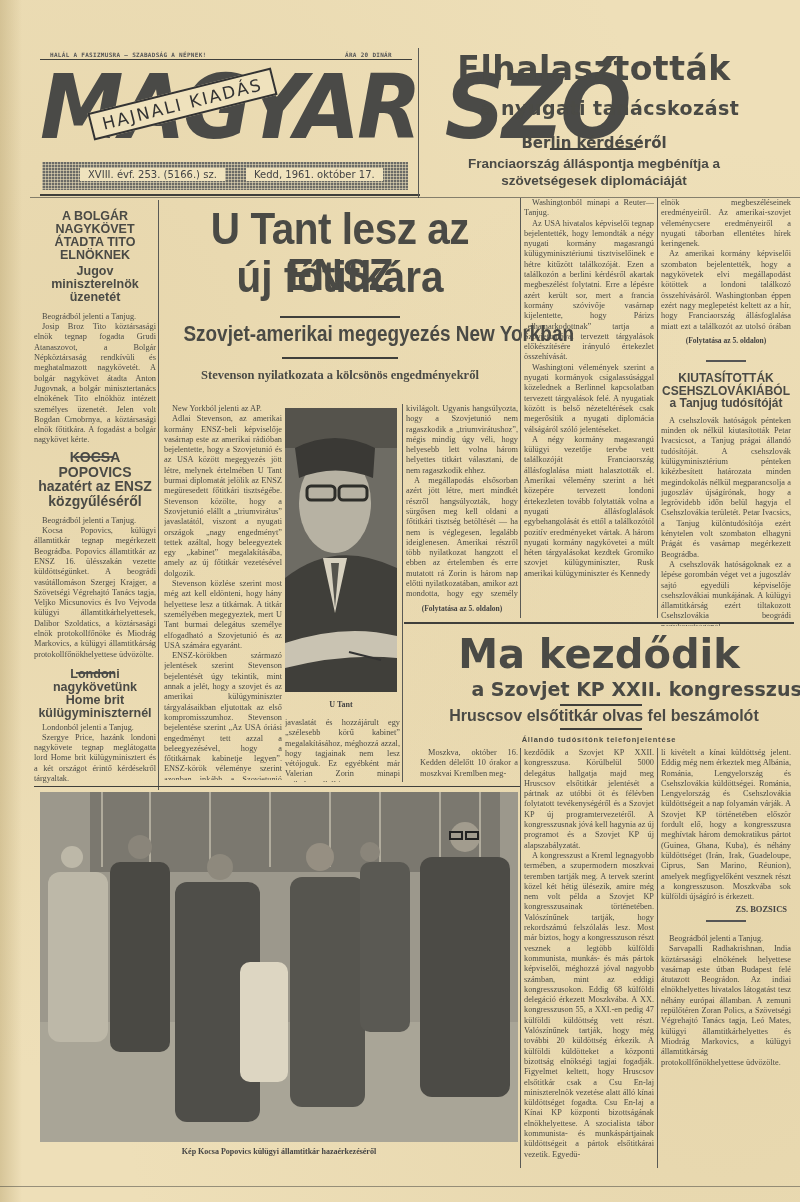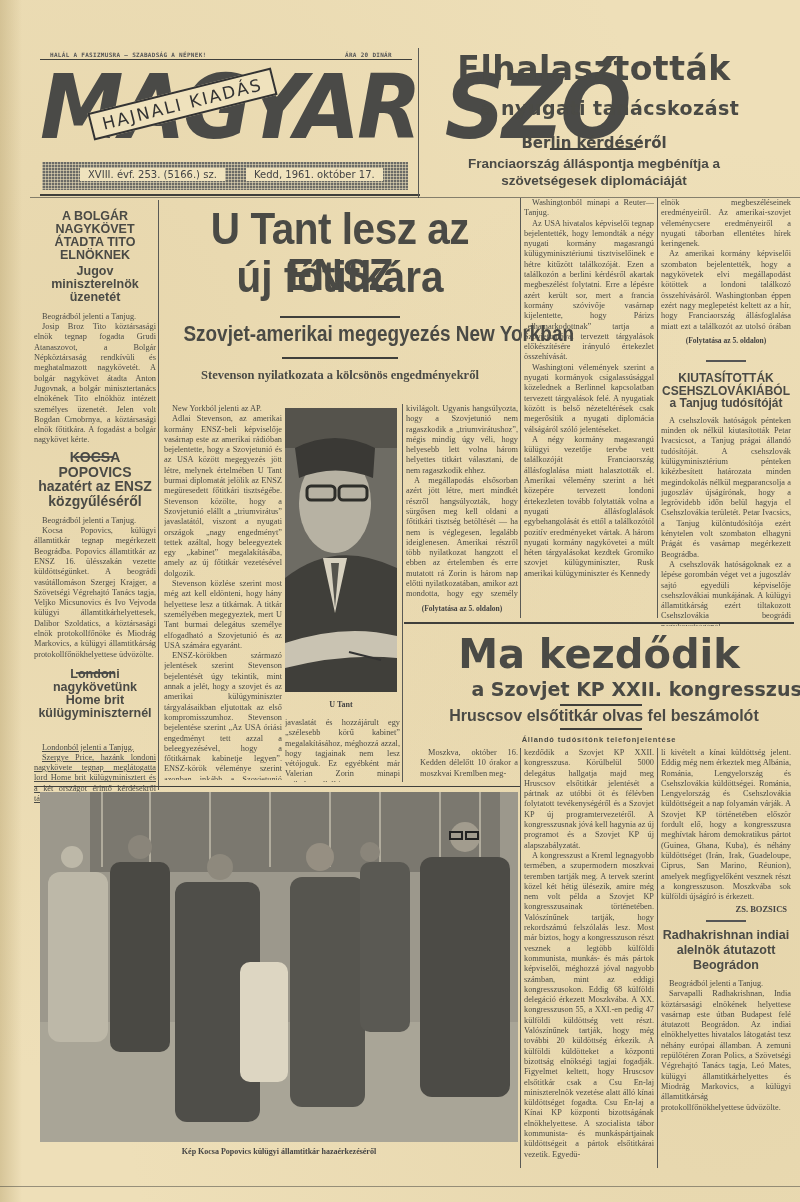--- a/index.html
+++ b/index.html
@@ -101,21 +101,21 @@
     <div class="hd-cond" style="font-size:14px;">KOCSA POPOVICS hazatért az ENSZ közgyűléséről</div>
     <div class="body-text" style="margin-top:7px;">
       <p>Beográdból jelenti a Tanjug.</p>
       <p>Kocsa Popovics, külügyi államtitkár tegnap megérkezett Beográdba. Popovics államtitkár az ENSZ 16. ülésszakán vezette küldöttségünket. A beográdi vasútállomáson Szergej Krajger, a Szövetségi Végrehajtó Tanács tagja, Veljko Micsunovics és Ivo Vejvoda külügyi államtitkárhelyettesek, Dalibor Szoldatics, a köztársasági elnök protokollfőnöke és Miodrág Markovics, a külügyi államtitkárság protokollfőnökhelyettese üdvözölte.</p>
     </div>
     <div class="short-rule" style="width:38px;margin-top:12px;"></div>
   </div>
 
   <div class="abs" style="left:34px;top:668px;width:122px;">
     <div class="hd-cond" style="font-size:12.5px;">Londoni nagykövetünk Home brit külügyminiszternél</div>
-    <div class="body-text" style="margin-top:22px;text-decoration:underline;">
+    <div class="body-text" style="margin-top:2px;">
       <p>Londonból jelenti a Tanjug.</p>
       <p>Szergye Price, hazánk londoni nagykövete tegnap meglátogatta lord Home brit külügyminisztert és a két országot érintő kérdésekről tárgyaltak.</p>
     </div>
   </div>
   <div class="abs rule" style="left:34px;top:786px;width:125px;height:1px;"></div>
 
   <div class="abs hd-cond" style="left:160px;top:206px;width:360px;font-size:44px;letter-spacing:-0.5px;transform:scaleX(0.92);">U Tant lesz az ENSZ</div>
   <div class="abs hd-cond" style="left:160px;top:254px;width:360px;font-size:44px;transform:scaleX(0.92);">új főtitkára</div>
   <div class="abs rule" style="left:280px;top:316px;width:120px;height:2px;"></div>
   <div class="abs hd-cond" style="left:158px;top:322px;width:364px;font-size:22px;transform:scaleX(0.86);white-space:nowrap;">Szovjet-amerikai megegyezés New Yorkban</div>
@@ -200,21 +200,20 @@
     <p>A kongresszust a Kreml legnagyobb termében, a szupermodern moszkvai teremben tartják meg. A tervek szerint közel két hétig ülésezik, amire még nem volt példa a Szovjet KP kongresszusainak történetében. Valószínűnek tartják, hogy rekordszámú felszólalás lesz. Most már biztos, hogy a kongresszuson részt vesznek a legtöbb külföldi kommunista, munkás- és más pártok képviselői, méghozzá jóval nagyobb számban, mint az eddigi kongresszusokon. Eddig 68 külföldi delegáció érkezett Moszkvába. A XX. kongresszuson 55, a XXI.-en pedig 47 külföldi küldöttség vett részt. Valószínűnek tartják, hogy még további 20 küldöttség érkezik. A külföldi küldötteket a központi bizottság elnökségi tagjai fogadják. Figyelmet keltett, hogy Hruscsov elsőtitkár csak a Csu En-laj miniszterelnök vezetése alatt álló kínai küldöttséget fogadta. Csu En-laj a Kínai KP központi bizottságának elnökhelyettese. A szocialista tábor kommunista- és munkáspártjainak küldöttségeit a pártok elsőtitkárai vezetik. Egyedü-</p>
   </div>
   <div class="abs vrule" style="left:657px;top:748px;height:420px;"></div>
   <div class="abs body-text" style="left:661px;top:748px;width:130px;height:154px;">
     <p style="text-indent:0">li kivételt a kínai küldöttség jelent. Eddig még nem érkeztek meg Albánia, Románia, Lengyelország és Csehszlovákia küldöttségei. Románia, Lengyelország és Csehszlovákia küldöttségeit a nap folyamán várják. A Szovjet KP történetében először fordult elő, hogy a kongresszusra meghívtak három demokratikus pártot (Guinea, Ghana, Kuba), és néhány küldöttséget (Irán, Irak, Guadeloupe, Ciprus, San Marino, Réunion), amelyek megfigyelőként vesznek részt a kongresszuson. Moszkvába sok külföldi újságíró is érkezett.</p>
   </div>
   <div class="abs" style="left:661px;top:904px;width:126px;text-align:right;font-family:'Liberation Serif',serif;font-size:8.5px;font-weight:bold;color:#444;">ZS. BOZSICS</div>
   <div class="abs short-rule" style="left:706px;top:920px;width:40px;"></div>
 
   <div class="abs" style="left:661px;top:928px;width:130px;">
-    <div class="hd-cond" style="font-size:12.5px;line-height:15px;">Radhakrishnan indiai alelnök átutazott Beográdon</div>
     <div class="body-text" style="margin-top:6px;height:190px;">
       <p>Beográdból jelenti a Tanjug.</p>
       <p>Sarvapalli Radhakrishnan, India köztársasági elnökének helyettese vasárnap este útban Budapest felé átutazott Beográdon. Az indiai elnökhelyettes hivatalos látogatást tesz néhány európai államban. A zemuni repülőtéren Zoran Polics, a Szövetségi Végrehajtó Tanács tagja, Leó Mates, külügyi államtitkárhelyettes és Miodrág Markovics, a külügyi államtitkárság protokollfőnökhelyettese üdvözölte.</p>
     </div>
   </div>
 
   <div class="abs rule" style="left:34px;top:786px;width:486px;height:1px;"></div>
   <div class="abs photo" style="left:40px;top:792px;width:478px;height:350px;">
     <svg width="478" height="350" viewBox="0 0 478 350">
       <rect x="0" y="0" width="478" height="350" fill="#9c988c"></rect>

